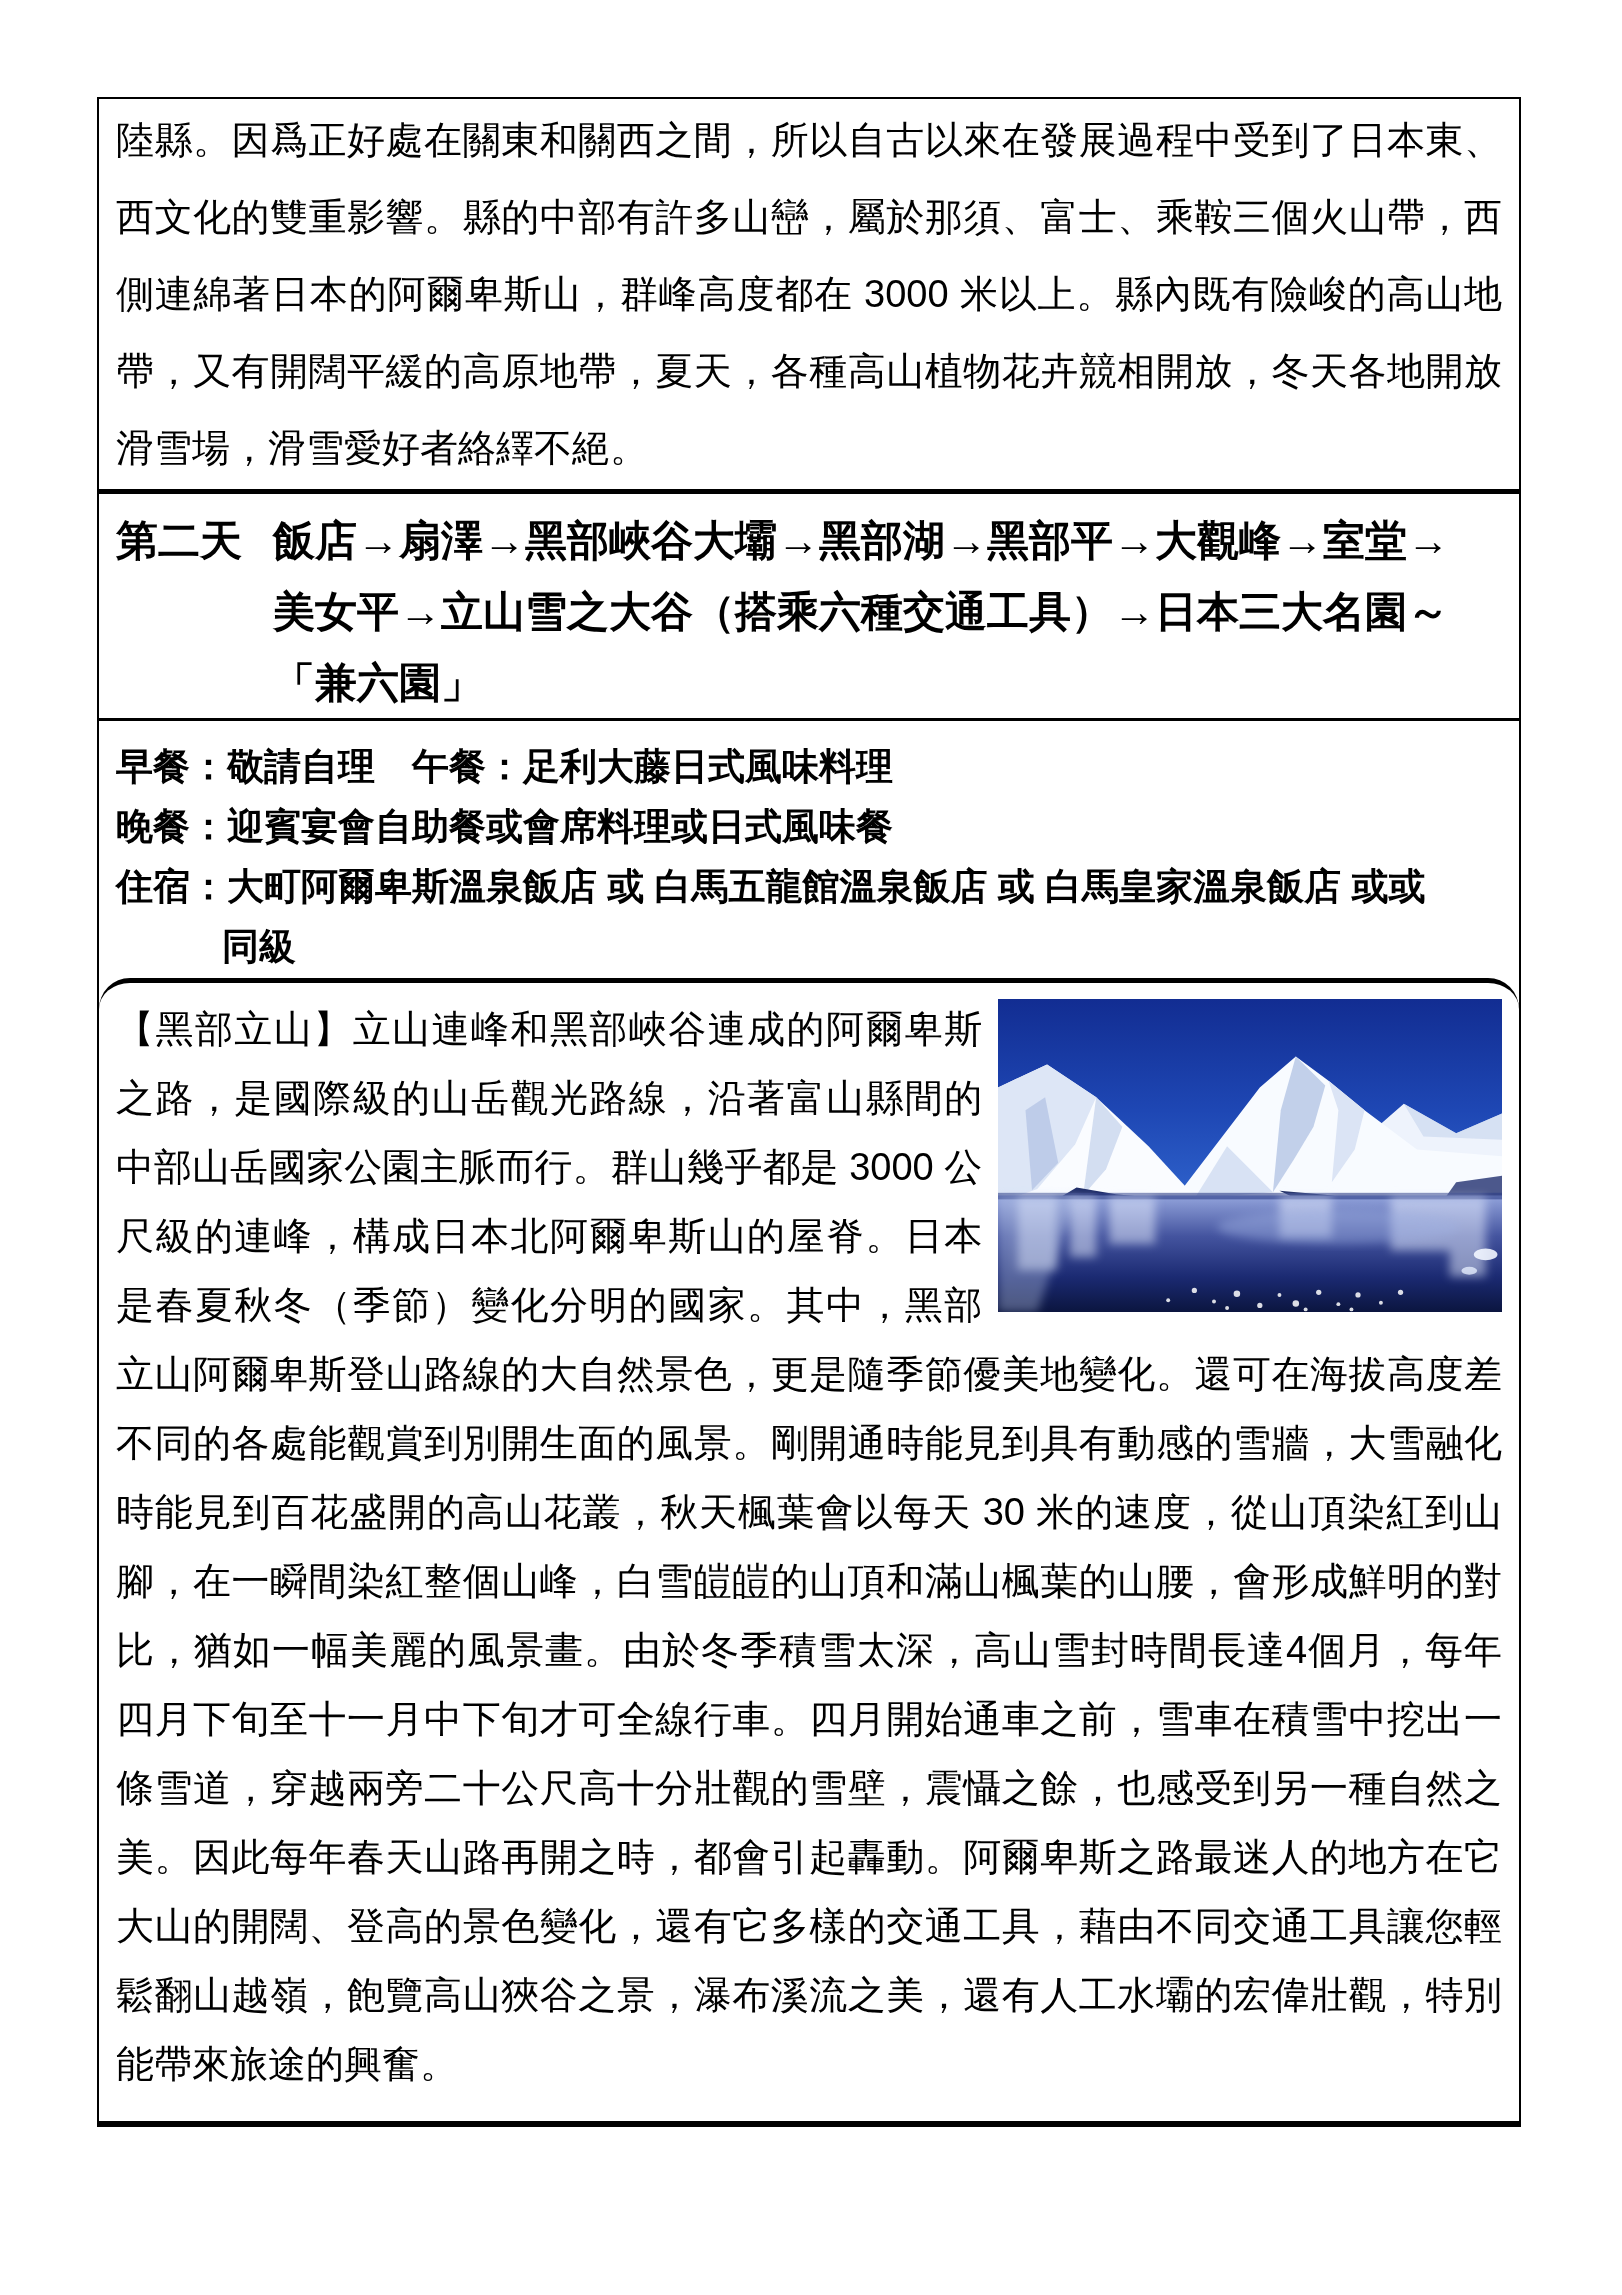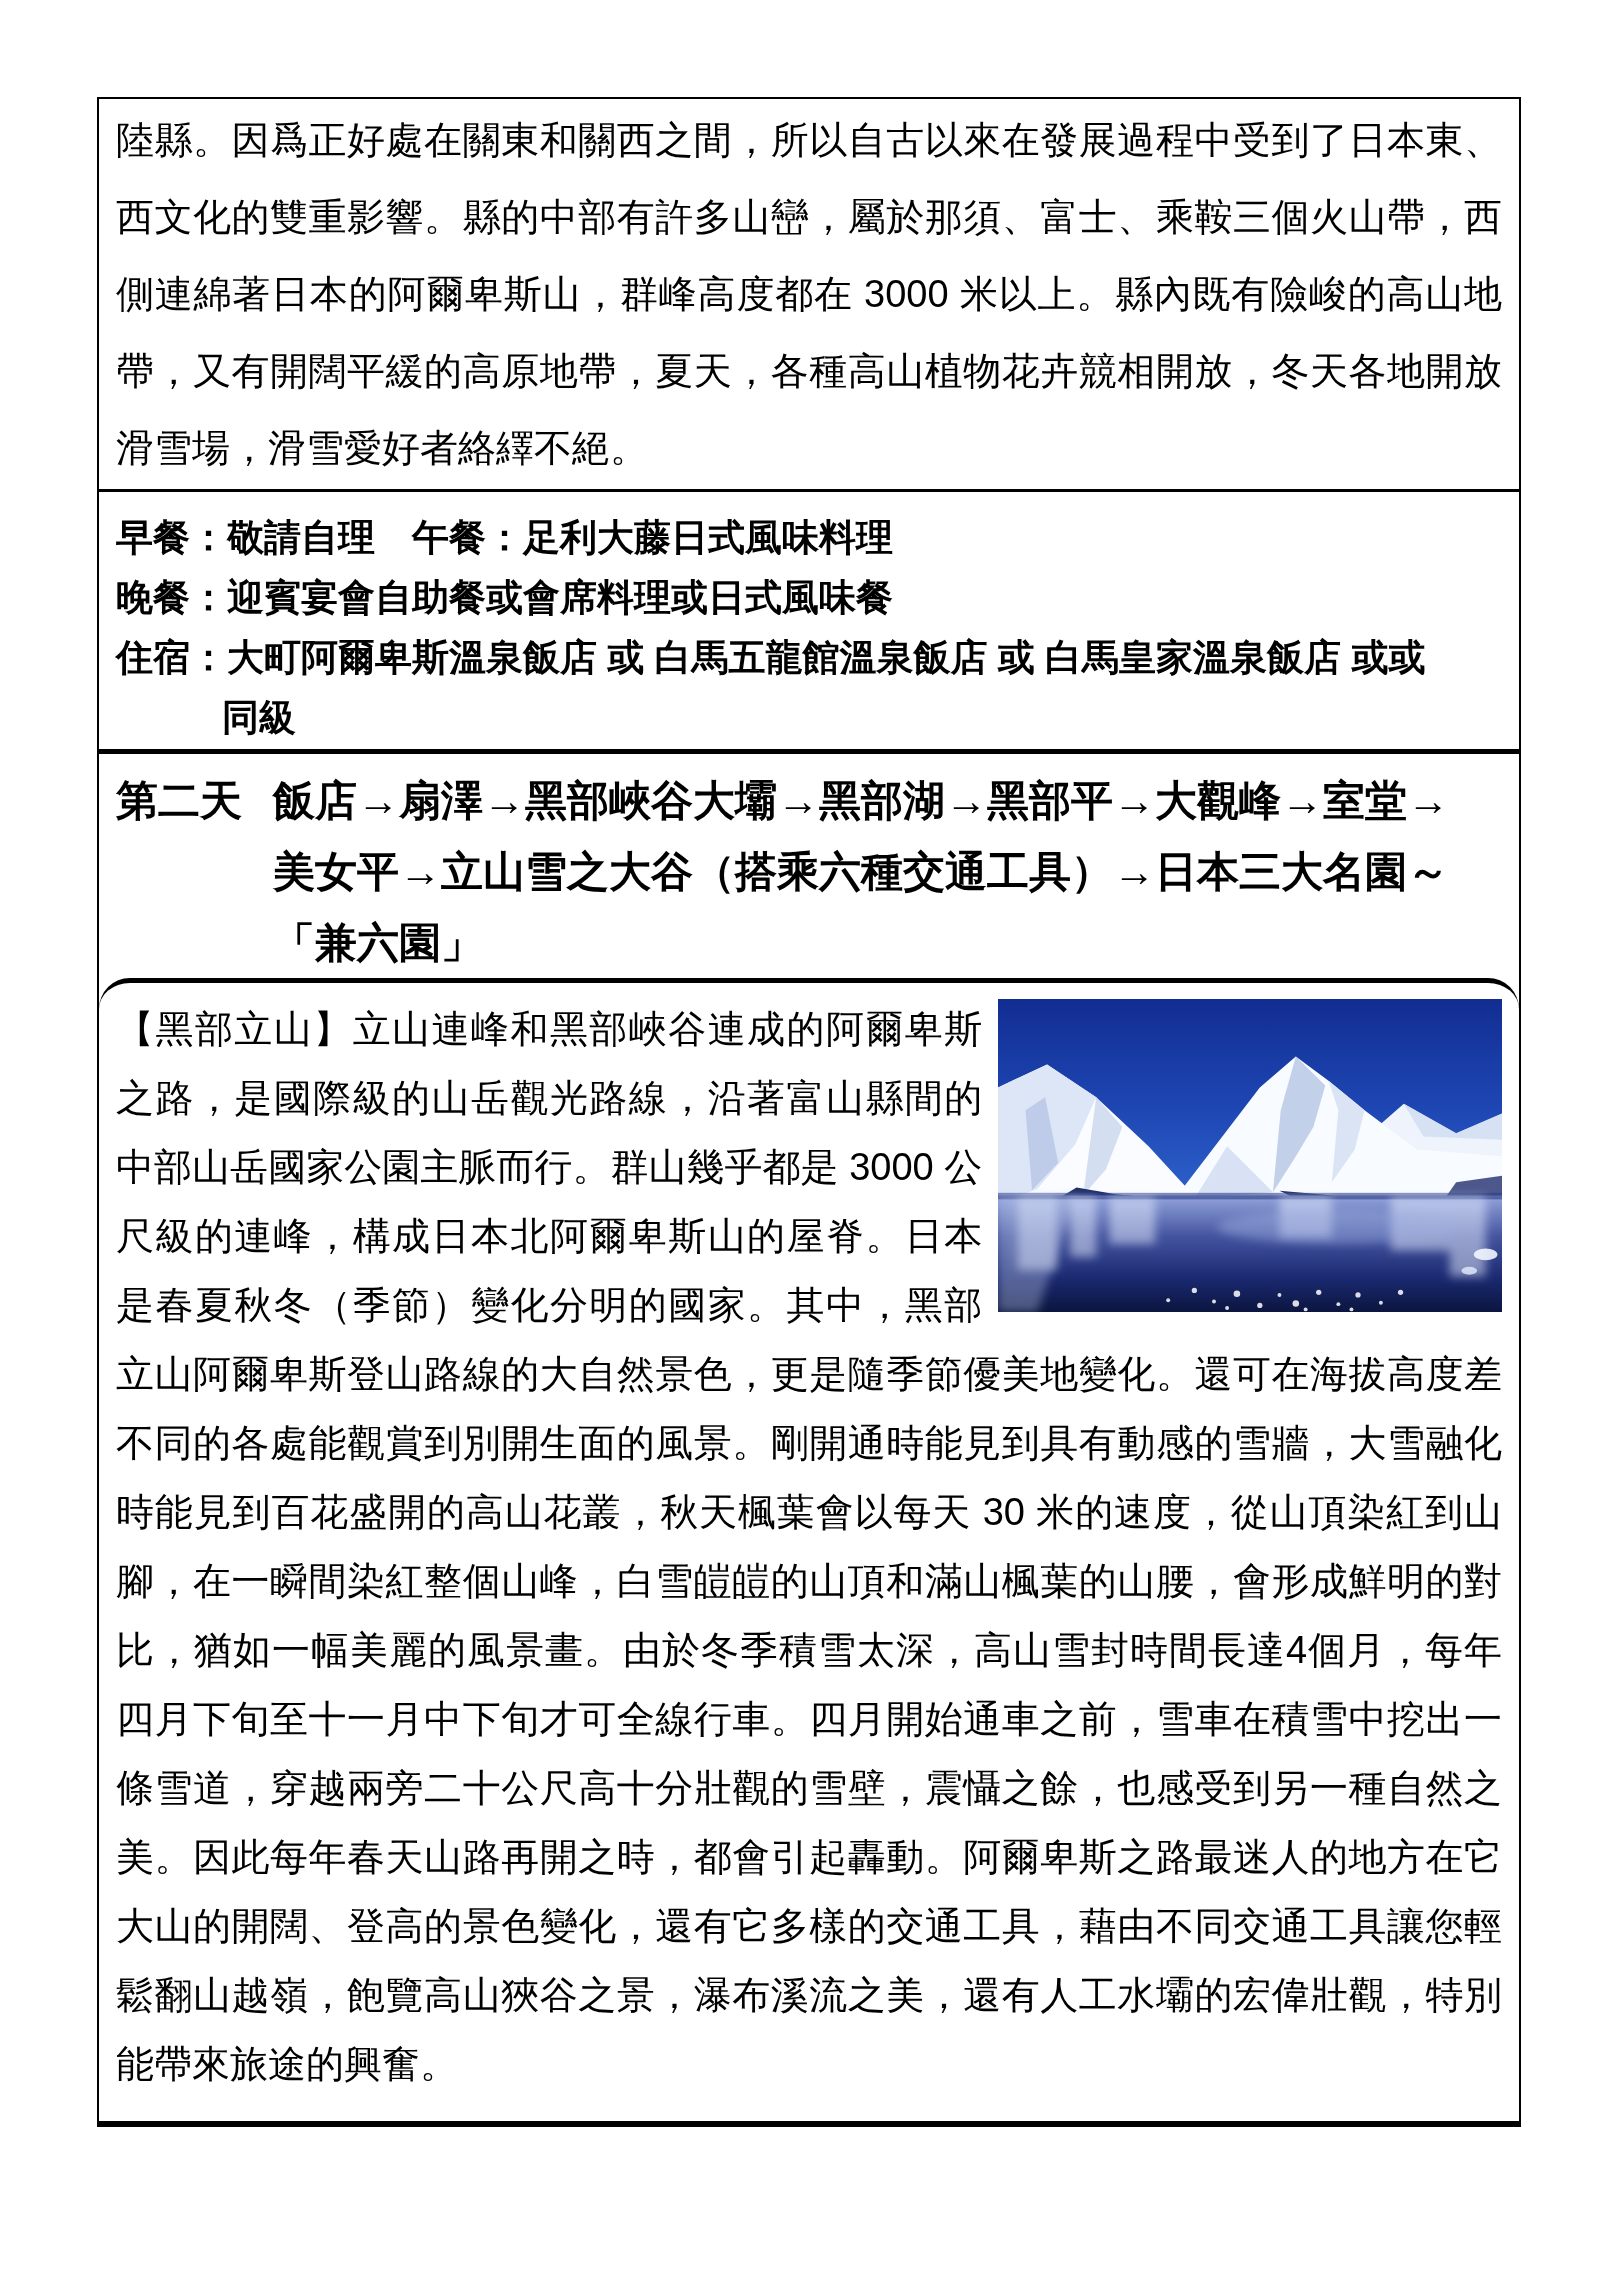--- a/index.html
+++ b/index.html
@@ -103,36 +103,36 @@
 </head>
 <body>
 
 <div class="page">
   <div class="doc-table">
 
     <section class="sec sec-intro">
       <p class="body-text">陸縣。因爲正好處在關東和關西之間，所以自古以來在發展過程中受到了日本東、西文化的雙重影響。縣的中部有許多山巒，屬於那須、富士、乘鞍三個火山帶，西側連綿著日本的阿爾卑斯山，群峰高度都在 3000 米以上。縣內既有險峻的高山地帶，又有開闊平緩的高原地帶，夏天，各種高山植物花卉競相開放，冬天各地開放滑雪場，滑雪愛好者絡繹不絕。</p>
     </section>
 
-    <section class="sec sec-meals">
-      <p>早餐：敬請自理　午餐：足利大藤日式風味料理</p>
-      <p>晚餐：迎賓宴會自助餐或會席料理或日式風味餐</p>
-      <p>住宿：大町阿爾卑斯溫泉飯店 或 白馬五龍館溫泉飯店 或 白馬皇家溫泉飯店 或或</p>
-      <p class="meal-indent">同級</p>
-    </section>
-
     <section class="sec sec-day2">
       <div class="day2-row">
         <div class="day2-label">第二天</div>
         <div class="day2-route">
           <div>飯店→扇澤→黑部峽谷大壩→黑部湖→黑部平→大觀峰→室堂→</div>
           <div>美女平→立山雪之大谷（搭乘六種交通工具）→日本三大名園～</div>
           <div>「兼六園」</div>
         </div>
       </div>
+    </section>
+
+    <section class="sec sec-meals">
+      <p>早餐：敬請自理　午餐：足利大藤日式風味料理</p>
+      <p>晚餐：迎賓宴會自助餐或會席料理或日式風味餐</p>
+      <p>住宿：大町阿爾卑斯溫泉飯店 或 白馬五龍館溫泉飯店 或 白馬皇家溫泉飯店 或或</p>
+      <p class="meal-indent">同級</p>
     </section>
 
     <section class="sec sec-feature">
       <figure class="photo" aria-label="Snow-covered alpine peaks reflected in a half-frozen mountain lake under a deep blue sky">
         <svg viewBox="0 0 770 478" preserveAspectRatio="none">
           <defs>
             <linearGradient id="sky" x1="0" y1="0" x2="0" y2="1">
               <stop offset="0" stop-color="#122d92"></stop>
               <stop offset="0.55" stop-color="#1e47b4"></stop>
               <stop offset="1" stop-color="#2f63cc"></stop>

